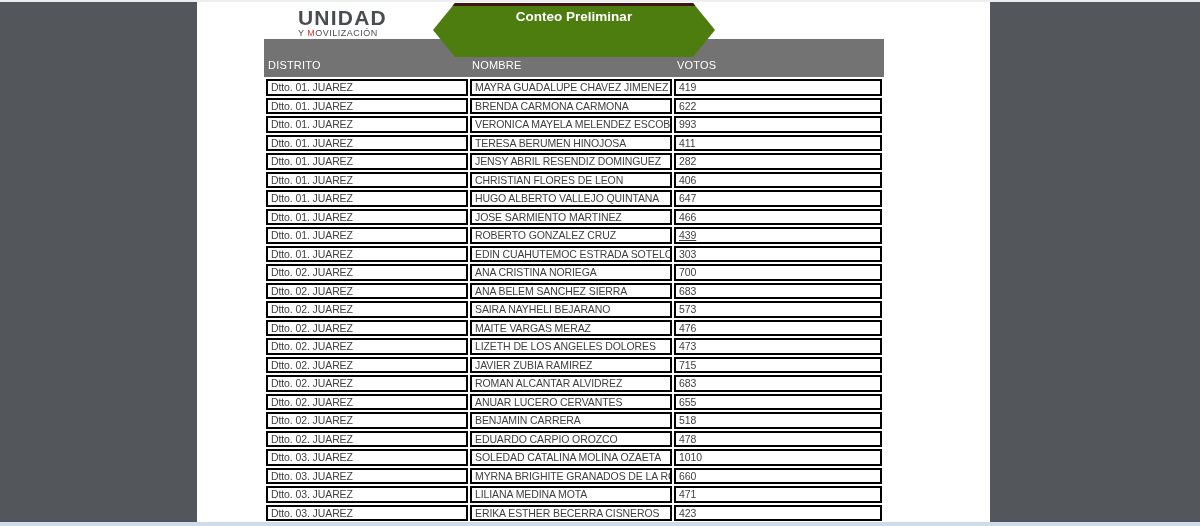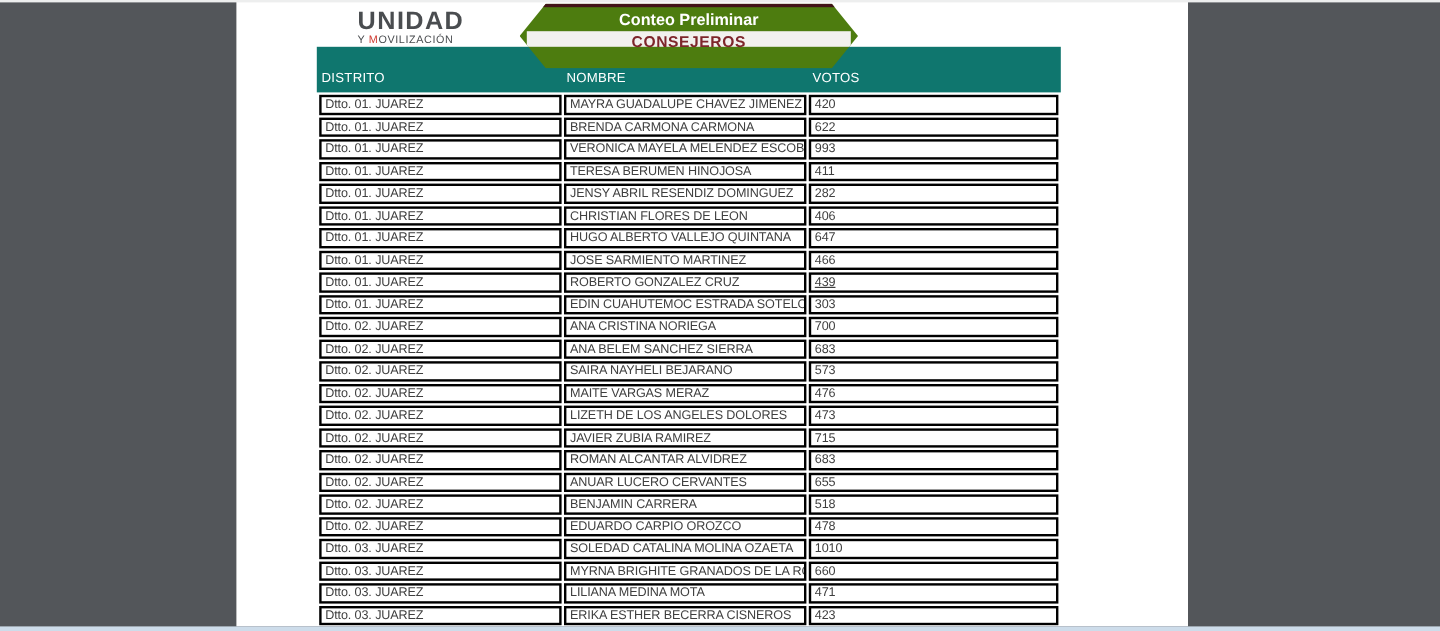--- a/index.html
+++ b/index.html
@@ -65,21 +65,21 @@
     color: #7e262b; font-size: 13px; font-weight: bold; line-height: 13px;
     letter-spacing: 0.5px;
   }
   .banner .line3 {
     position: absolute; top: 38px; left: 0; width: 100%; text-align: center;
     color: #ffffff; font-size: 14px; font-weight: bold; letter-spacing: 0.5px;
   }
   
   .black-bar {
     position: absolute; left: 0; top: 39px; width: 620px; height: 38px;
-    background: #0f766e; z-index: 2;
+    background: #737373; z-index: 2;
   }
   .black-bar .col-label {
     position: absolute; bottom: 6px; color: #ffffff; font-size: 11px;
     letter-spacing: 0.2px;
   }
   .col-distrito { left: 4px; }
   .col-nombre   { left: 208px; }
   .col-votos    { left: 413px; }
   
   table.results {
@@ -112,43 +112,40 @@
 <div class="doc">
 
   <div class="logo-unidad">
     <div class="l1">UNIDAD</div>
     <div class="l2"><span>Y </span><span class="m-red">M</span><span>OVILIZACIÓN</span></div>
   </div>
 
   <div class="banner">
     <div class="edge"></div>
     <div class="line1">Conteo Preliminar</div>
-    <div class="strip">
-      <span>CONSEJEROS</span>
-    </div>
   </div>
 
 
   <div class="black-bar">
     <span class="col-label col-distrito">DISTRITO</span>
     <span class="col-label col-nombre">NOMBRE</span>
     <span class="col-label col-votos">VOTOS</span>
   </div>
 
   <table class="results">
     <colgroup>
       <col style="width:202px">
         <col style="width:202px">
         <col style="width:208px">
     </colgroup>
     <tbody>
         <tr>
     <td>Dtto. 01. JUAREZ</td>
     <td>MAYRA GUADALUPE CHAVEZ JIMENEZ</td>
-    <td>420</td>
+    <td>419</td>
   </tr>
         <tr>
     <td>Dtto. 01. JUAREZ</td>
     <td>BRENDA CARMONA CARMONA</td>
     <td>622</td>
   </tr>
         <tr>
     <td>Dtto. 01. JUAREZ</td>
     <td>VERONICA MAYELA MELENDEZ ESCOBEDO</td>
     <td>993</td>

